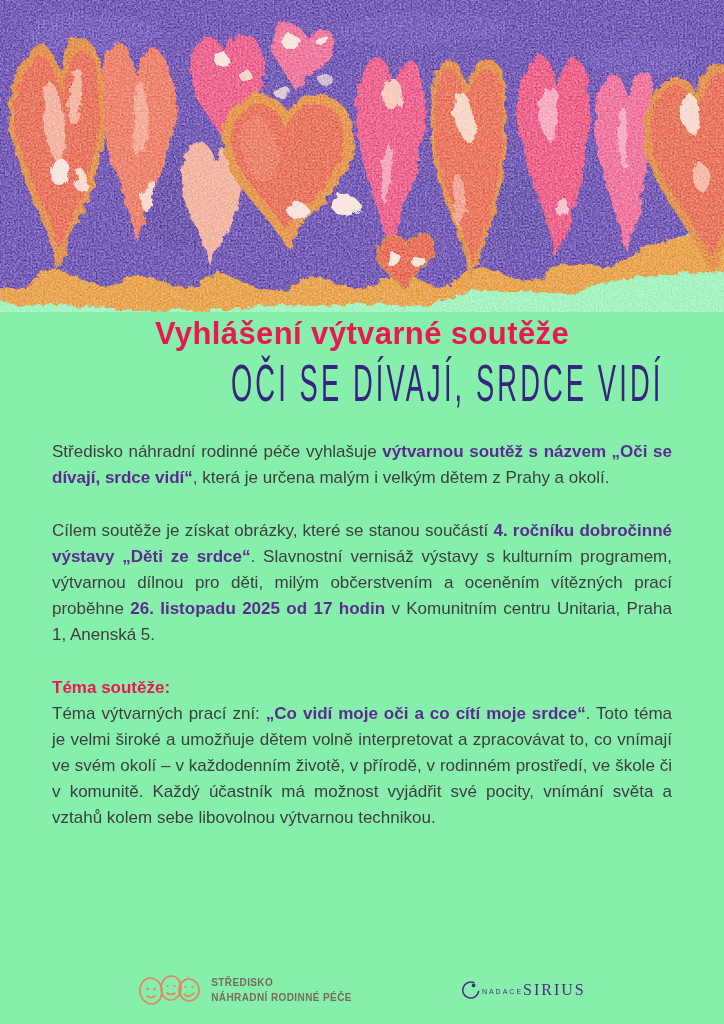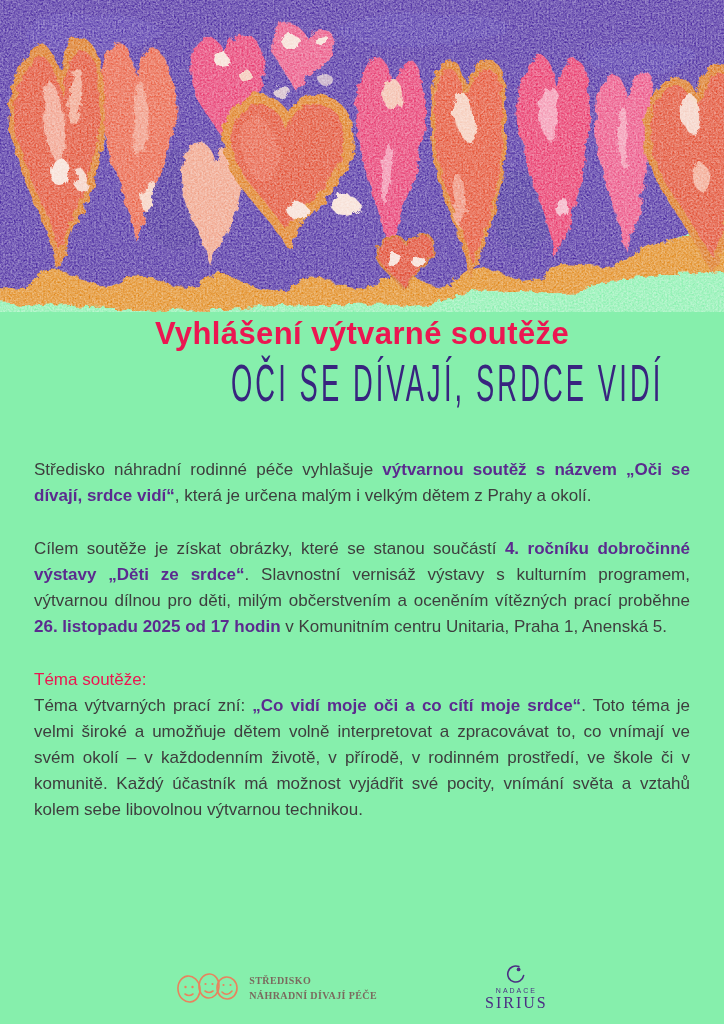--- a/index.html
+++ b/index.html
@@ -9,32 +9,32 @@
   
   .painting{width:724px;height:312px;line-height:0;}
 
   
   .title{margin-top:4px;text-align:center;font-size:31px;font-weight:700;letter-spacing:.4px;color:#ec1651;}
   .subtitle-wrap{margin-top:1px;height:70px;text-align:right;}
   .subtitle{display:inline-block;font-size:35px;font-weight:400;letter-spacing:4px;color:#38247f;
             transform:scale(.78,1.5);transform-origin:center top;white-space:nowrap;}
 
   
-  .content{padding:0 34px;margin-top:34px;color:#3e3e3e;font-size:17px;line-height:26px;text-align:justify;}
+  .content{padding:0 52px;margin-top:16px;color:#3e3e3e;font-size:17px;line-height:26px;text-align:justify;}
   p.para{margin:0 0 27px 0;}
   .run-bold-purple{font-weight:700;color:#5b2b8f;}
   .run-normal{}
-  .theme-heading{margin-top:14px;font-weight:400;color:#ec1651;text-align:left;}
+  .theme-heading{margin-top:14px;font-weight:700;color:#ec1651;text-align:left;}
   p.para.last{margin-bottom:0;}
 
   
   .footer{position:absolute;left:0;right:0;bottom:12px;display:flex;justify-content:center;align-items:center;gap:108px;}
   .logo-left{display:flex;align-items:center;gap:9px;}
-  .logo-left-text{font-size:10px;font-weight:700;letter-spacing:.4px;color:#7a6a5e;line-height:15px;font-family:Liberation Serif, serif;}
-  .logo-right{display:flex;flex-direction:column;align-items:center;color:#4b2e83;}
+  .logo-left-text{font-size:10px;font-weight:700;letter-spacing:.4px;color:#7a6a5e;line-height:15px;}
+  .logo-right{display:flex;align-items:center;color:#4b2e83;}
   .logo-right .nadace{font-size:7px;letter-spacing:2px;margin-top:2px;}
   .logo-right .sirius{font-family:"Liberation Serif",serif;font-size:16px;letter-spacing:2px;margin-top:0px;}
 </style>
 </head>
 <body>
 
 <div class="page">
 
   <div class="painting">
     <svg width="724" height="312" viewBox="0 0 724 312" xmlns="http://www.w3.org/2000/svg">
@@ -136,21 +136,21 @@
           <circle cx="9.5" cy="21" r="1.2"></circle>
             <circle cx="16.5" cy="21" r="1.2"></circle>
           <circle cx="29.5" cy="18" r="1.1"></circle>
             <circle cx="36.5" cy="18" r="1.1"></circle>
           <circle cx="47.5" cy="19" r="1.1"></circle>
             <circle cx="54.5" cy="19" r="1.1"></circle>
         </g>
       </svg>
       <div class="logo-left-text">
         <div>STŘEDISKO</div>
-        <div>NÁHRADNÍ DÍVAJÍ PÉČE</div>
+        <div>NÁHRADNÍ RODINNÉ PÉČE</div>
       </div>
     </div>
 
     <div class="logo-right">
       <svg width="22" height="22" viewBox="0 0 22 22">
         <path d="M13.8,3.6 A8,8 0 1 0 18.6,12.6" fill="none" stroke="#4b2e83" stroke-width="1.6" stroke-linecap="round"></path>
         <circle cx="13.6" cy="6.4" r="1.9" fill="#4b2e83"></circle>
       </svg>
       <div class="nadace">NADACE</div>
       <div class="sirius">SIRIUS</div>

